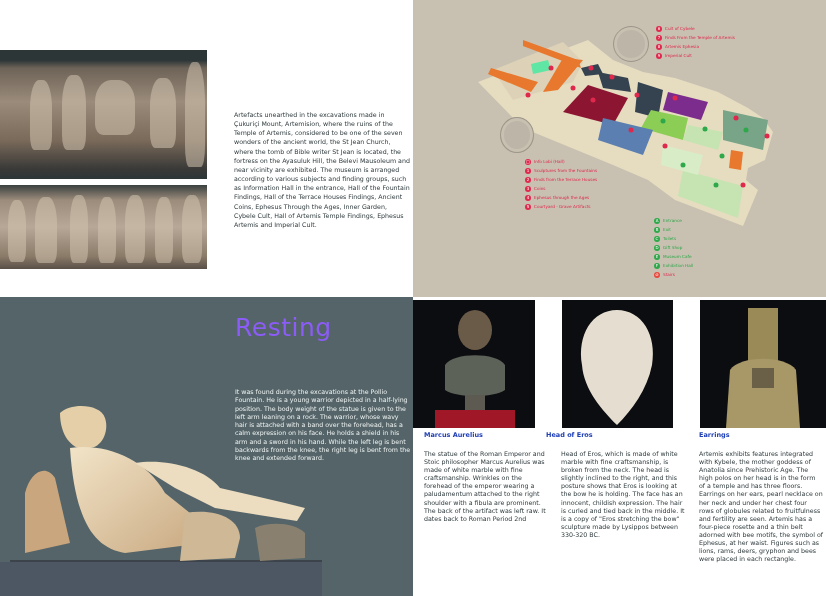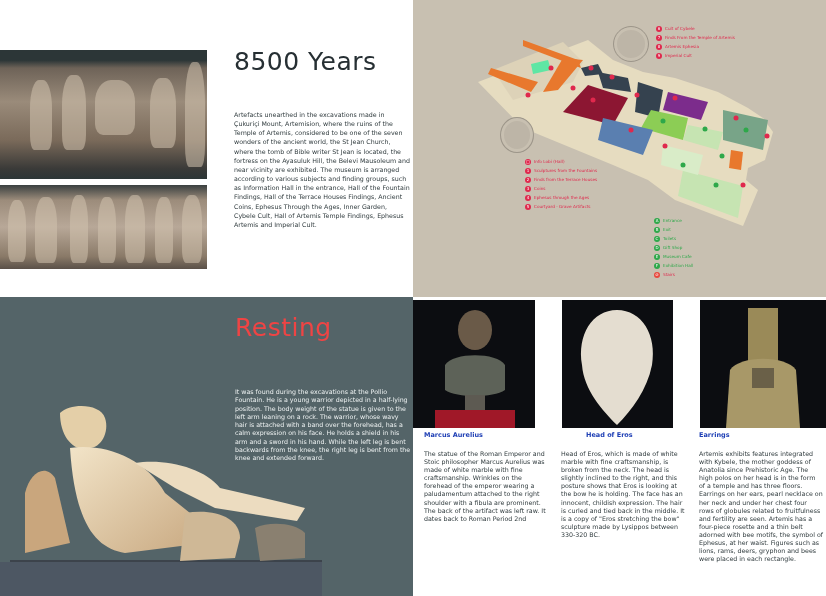--- a/index.html
+++ b/index.html
@@ -15,21 +15,21 @@
   
   #map{left:413px;top:0;width:413px;height:297px;background:#c8c0b1;}
   .legend{position:absolute;font-size:4.2px;line-height:9px;}
   .legend .row{display:flex;align-items:center;gap:3px;height:9px;}
   .dot{width:6px;height:6px;border-radius:50%;color:#fff;font-size:4px;line-height:6px;text-align:center;flex:none;}
   .red .dot{background:#e0284d;} .red .lbl{color:#e0284d;}
   .green .dot{background:#2ea84a;} .green .lbl{color:#2ea84a;}
   .medal{position:absolute;border-radius:50%;background:#bdb5a7;border:1px solid #9d968a;box-shadow:inset 0 0 0 3px #c8c0b1;}
   
   #bl{left:0;top:297px;width:413px;height:299px;background:#546468;}
-  #title2{left:235px;top:313px;width:170px;font-size:25px;line-height:29px;color:#ef4444;letter-spacing:.5px;}
+  #title2{left:235px;top:313px;width:170px;font-size:25px;line-height:29px;color:#8b5cf6;letter-spacing:.5px;}
   #body2{left:235px;top:388px;width:176px;font-size:6.3px;line-height:8.3px;color:#eef2f2;}
   #plinth{left:0;top:562px;width:322px;height:34px;background:#4d5763;}
   #plinth-top{left:10px;top:560px;width:312px;height:4px;background:#3c434b;}
   
   #br{left:413px;top:297px;width:413px;height:299px;background:#fff;}
   .card-img{position:absolute;top:300px;height:128px;background:#0c0d11;}
   .card-title{position:absolute;top:431px;font-size:6.5px;font-weight:bold;color:#1e3fb5;}
   .card-body{position:absolute;top:450px;font-size:6.3px;line-height:8.1px;color:#2f3a3d;}
 </style>
 </head>
@@ -46,21 +46,20 @@
 <div id="relief2" class="abs">
   <div class="fig" style="left:8px;top:15px;width:18px;height:62px;"></div>
   <div class="fig" style="left:35px;top:12px;width:22px;height:66px;"></div>
   <div class="fig" style="left:70px;top:10px;width:18px;height:68px;"></div>
   <div class="fig" style="left:98px;top:12px;width:18px;height:66px;"></div>
   <div class="fig" style="left:125px;top:10px;width:20px;height:68px;"></div>
   <div class="fig" style="left:155px;top:12px;width:18px;height:66px;"></div>
   <div class="fig" style="left:182px;top:10px;width:20px;height:68px;"></div>
 </div>
 <div id="title1" class="abs">
-  <div>8500 Years</div>
 </div>
 <div id="body1" class="abs">Artefacts unearthed in the excavations made in Çukuriçi Mount, Artemision, where the ruins of the Temple of Artemis, considered to be one of the seven wonders of the ancient world, the St Jean Church, where the tomb of Bible writer St Jean is located, the fortress on the Ayasuluk Hill, the Belevi Mausoleum and near vicinity are exhibited. The museum is arranged according to various subjects and finding groups, such as Information Hall in the entrance, Hall of the Fountain Findings, Hall of the Terrace Houses Findings, Ancient Coins, Ephesus Through the Ages, Inner Garden, Cybele Cult, Hall of Artemis Temple Findings, Ephesus Artemis and Imperial Cult.</div>
 
 <div id="map" class="abs">
   <svg width="413" height="297" viewBox="0 0 413 297">
 
     <polygon points="65,82 175,40 200,60 230,72 262,78 305,92 335,108 350,118 360,132 352,160 335,168 333,180 345,190 330,226 262,200 235,180 200,165 110,128" fill="#e6dcc0"></polygon>
 
     <polygon points="80,70 150,42 170,62 160,82 100,100" fill="#ddd2b8"></polygon>
     <polygon points="110,40 165,60 168,68 110,46" fill="#e8782d"></polygon>
@@ -233,17 +232,17 @@
   <svg width="126" height="128" viewBox="0 0 126 128">
     <rect x="48" y="8" width="30" height="60" fill="#9a8a58"></rect>
     <path d="M30,70 C40,55 86,55 96,70 L100,128 L26,128 Z" fill="#a89868"></path>
     <rect x="52" y="68" width="22" height="20" fill="#6a6048"></rect>
   </svg>
 </div>
 
 <div class="card-title" style="left:424px;">Marcus Aurelius</div>
 <div class="card-body" style="left:424px;width:124px;height:72px;overflow:hidden;">The statue of the Roman Emperor and Stoic philosopher Marcus Aurelius was made of white marble with fine craftsmanship. Wrinkles on the forehead of the emperor wearing a paludamentum attached to the right shoulder with a fibula are prominent. The back of the artifact was left raw. It dates back to Roman Period 2nd century AD.</div>
 
-<div class="card-title" style="left:586px;text-align:center;">Head of Eros</div>
+<div class="card-title" style="left:546px;text-align:center;">Head of Eros</div>
 <div class="card-body" style="left:561px;width:124px;height:97px;overflow:hidden;">Head of Eros, which is made of white marble with fine craftsmanship, is broken from the neck. The head is slightly inclined to the right, and this posture shows that Eros is looking at the bow he is holding. The face has an innocent, childish expression. The hair is curled and tied back in the middle. It is a copy of "Eros stretching the bow" sculpture made by Lysippos between 330-320 BC.</div>
 
 <div class="card-title" style="left:699px;">Earrings</div>
 <div class="card-body" style="left:699px;width:124px;">Artemis exhibits features integrated with Kybele, the mother goddess of Anatolia since Prehistoric Age. The high polos on her head is in the form of a temple and has three floors. Earrings on her ears, pearl necklace on her neck and under her chest four rows of globules related to fruitfulness and fertility are seen. Artemis has a four-piece rosette and a thin belt adorned with bee motifs, the symbol of Ephesus, at her waist. Figures such as lions, rams, deers, gryphon and bees were placed in each rectangle.</div>
 
 </body></html>

